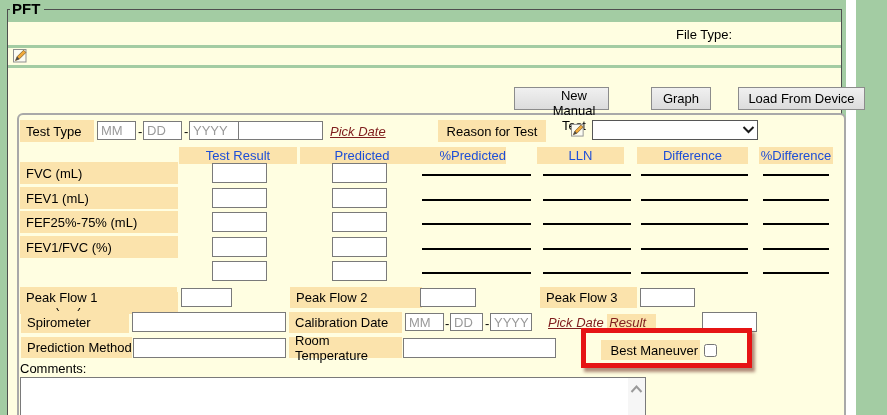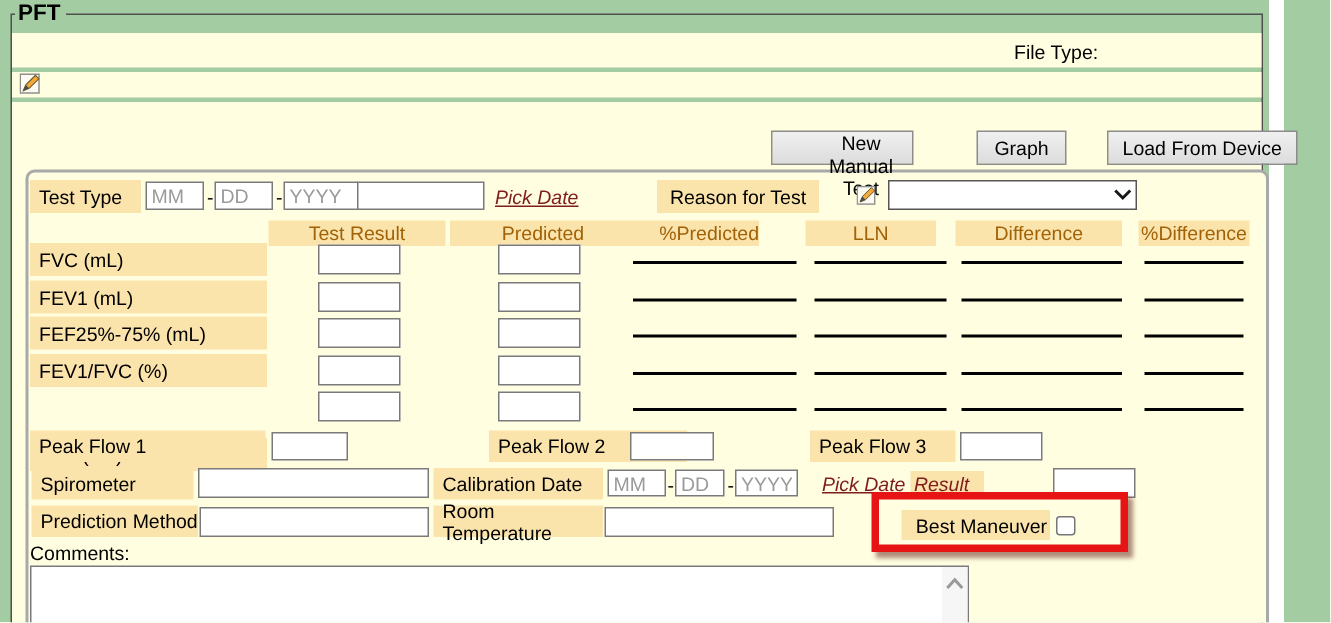--- a/index.html
+++ b/index.html
@@ -16,21 +16,21 @@
   .bg-white-gap{position:absolute;left:846px;top:0;width:10px;height:415px;background:#ffffff;}
   .bg-green-right{position:absolute;left:856px;top:0;width:31px;height:415px;background:var(--green);}
   .fieldset{position:absolute;left:7px;top:9px;width:835px;height:420px;border:1px solid #4f4f4f;z-index:1;}
   .legend{position:absolute;left:10px;top:0px;font-size:15px;font-weight:bold;color:#000;background:var(--green);padding:0 4px 0 2px;z-index:3;}
   .strip{position:absolute;background:var(--cream);z-index:2;}
   .panel{position:absolute;left:17px;top:113px;width:829px;height:310px;background:var(--cream);
          border:2px solid #a9a9a9;border-radius:6px;z-index:3;}
   .cell{position:absolute;background:var(--peach);display:flex;align-items:center;font-size:13px;color:#000;z-index:4;}
   .cell.pad{padding-left:6px;}
   .cell.center{justify-content:center;}
-  .hdr{position:absolute;background:var(--peach);font-size:13px;color:#a16207;text-align:center;line-height:17px;height:17px;z-index:4;}
+  .hdr{position:absolute;background:var(--peach);font-size:13px;color:#1d4ed8;text-align:center;line-height:17px;height:17px;z-index:4;}
   .tin{position:absolute;border:1px solid var(--inborder);background:#fff;font-family:"Liberation Sans",sans-serif;
        font-size:13px;color:#000;padding:0 3px;z-index:5;}
   .tin::placeholder{color:#9a9a9a;}
   .dash{position:absolute;font-size:13px;color:#000;z-index:5;}
   .blackline{position:absolute;height:2px;background:#000;z-index:4;}
   .link{position:absolute;font-size:13px;color:#7f1d1d;text-decoration:underline;cursor:pointer;z-index:6;white-space:nowrap;font-style:italic;}
   .btn{position:absolute;top:87px;height:23px;background:linear-gradient(#f0f0f0,#dcdcdc);
        border:1px solid #8c8c8c;font-family:"Liberation Sans",sans-serif;font-size:13px;color:#000;
        z-index:4;cursor:pointer;}
   .selectbox{position:absolute;background:#fff;border:1px solid #565656;display:flex;align-items:center;
@@ -151,21 +151,21 @@
   <div class="blackline" style="left:641px;top:248px;width:107px;"></div>
   <div class="blackline" style="left:763px;top:248px;width:66px;"></div>
 
   <div class="blackline" style="left:422px;top:272px;width:109px;"></div>
   <div class="blackline" style="left:543px;top:272px;width:88px;"></div>
   <div class="blackline" style="left:641px;top:272px;width:107px;"></div>
   <div class="blackline" style="left:763px;top:272px;width:66px;"></div>
 
   <div class="cell pad" style="left:20px;top:287px;width:157px;height:21px;">Peak Flow 1</div>
   <input class="tin" style="left: 181px; top: 288px; width: 51px; height: 19px;">
-  <div class="cell pad" style="left:290px;top:287px;width:132px;height:21px;margin-left:36px;">Peak Flow 2</div>
+  <div class="cell pad" style="left:290px;top:287px;width:132px;height:21px;">Peak Flow 2</div>
   <input class="tin" style="left: 420px; top: 288px; width: 56px; height: 19px;">
   <div class="cell pad" style="left:540px;top:287px;width:97px;height:21px;">Peak Flow 3</div>
   <input class="tin" style="left: 640px; top: 288px; width: 55px; height: 19px;">
 
   <div class="cell pad" style="left:21px;top:312px;width:108px;height:21px;">Spirometer</div>
   <input class="tin" style="left: 132px; top: 312px; width: 154px; height: 20px;">
   <div class="cell pad" style="left:289px;top:312px;width:113px;height:21px;">Calibration Date</div>
   <input class="tin" style="left: 405px; top: 313px; width: 39px; height: 18px;" placeholder="MM">
   <span class="dash" style="left:445px;top:316px;">-</span>
   <input class="tin" style="left: 450px; top: 313px; width: 33px; height: 18px;" placeholder="DD">

